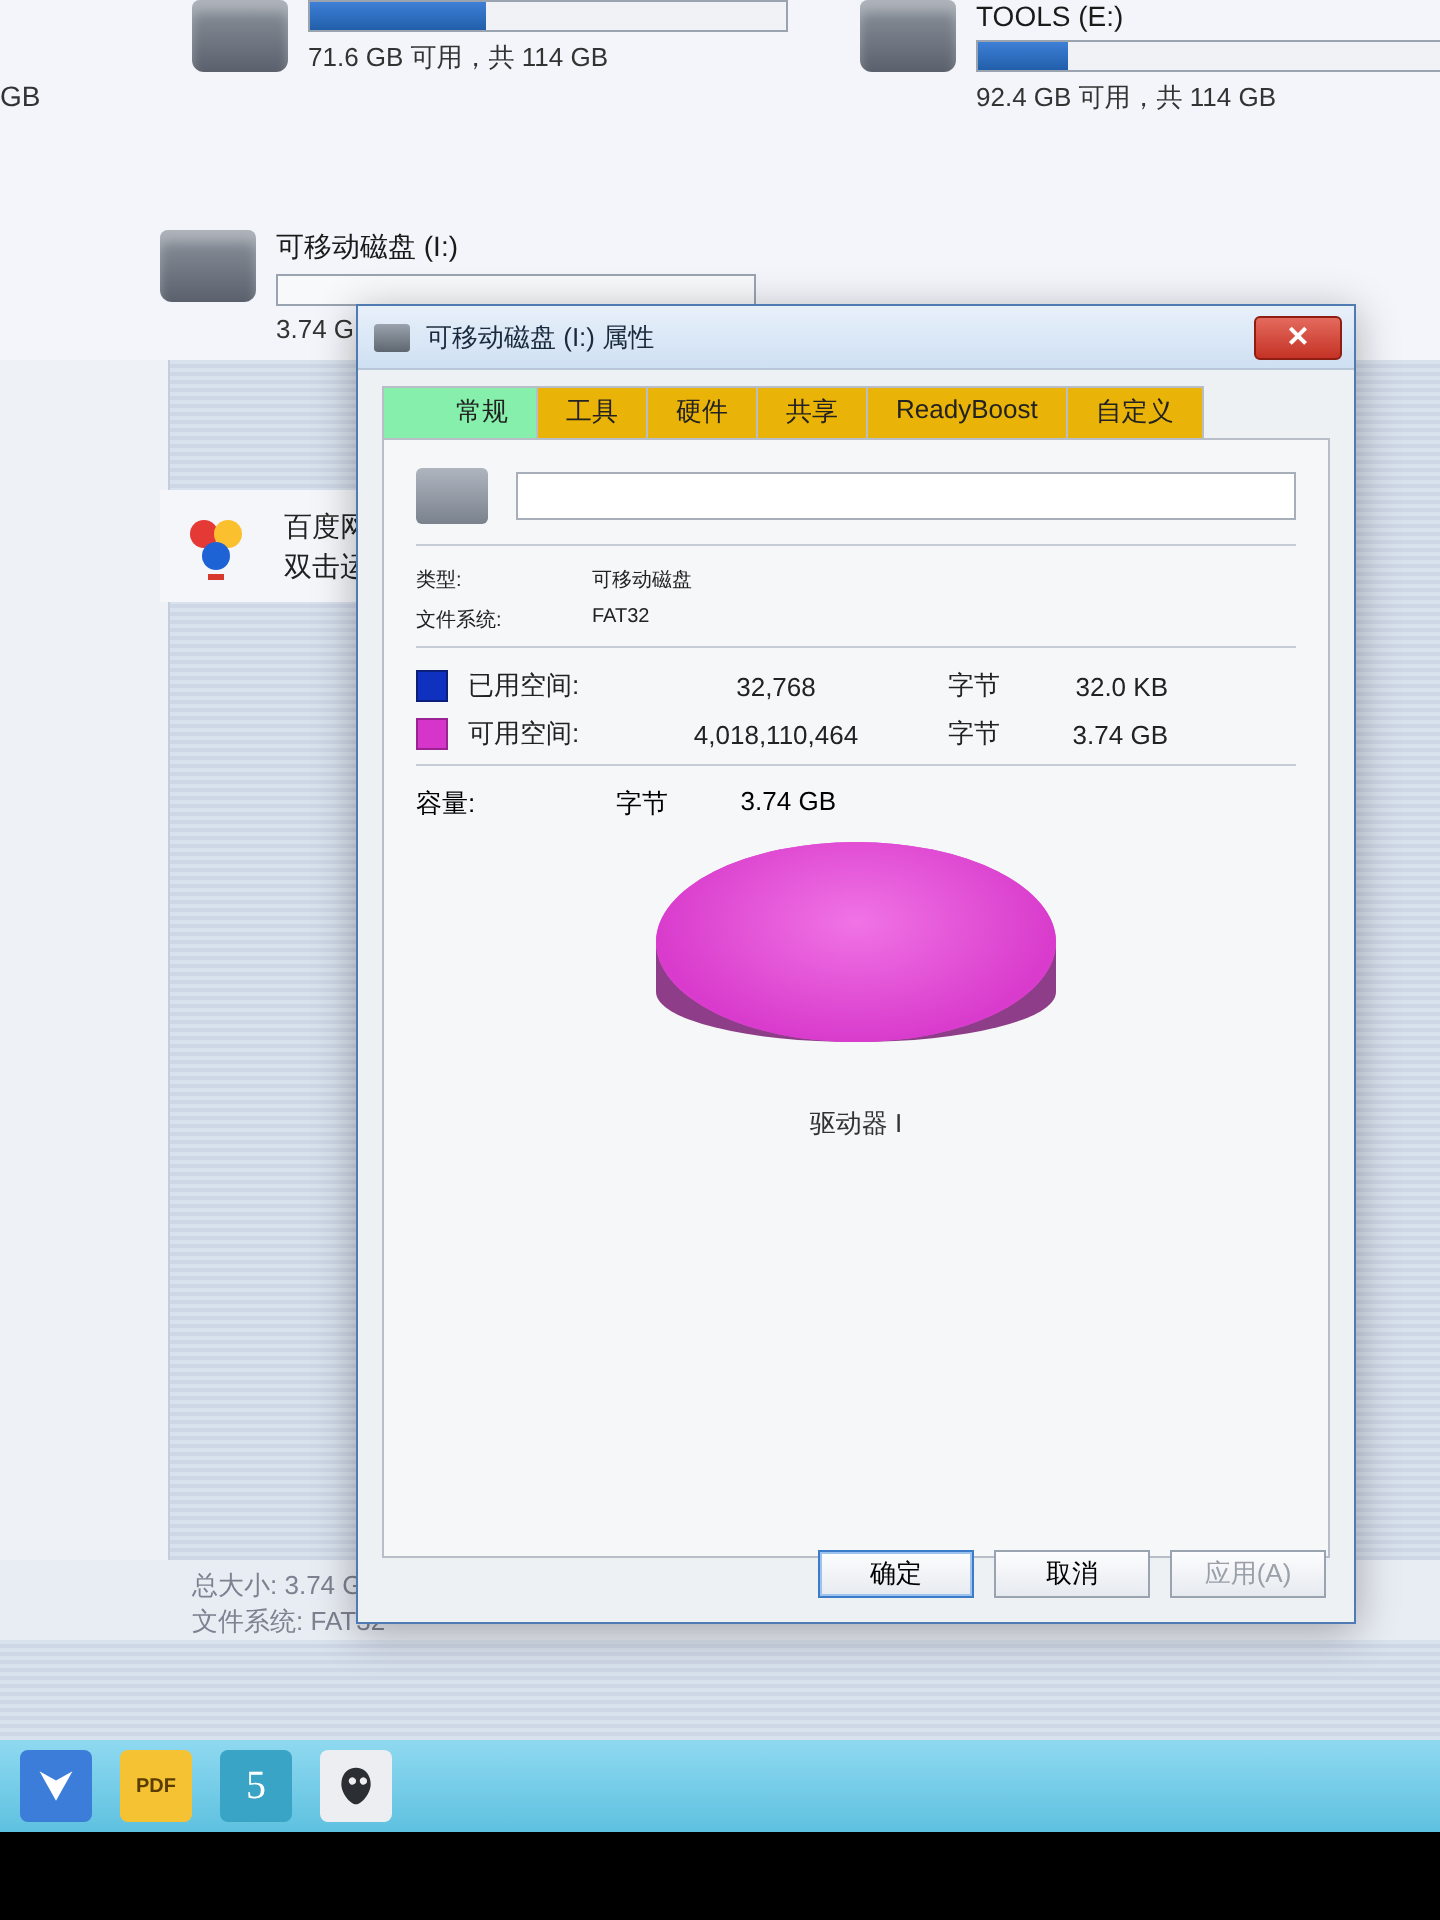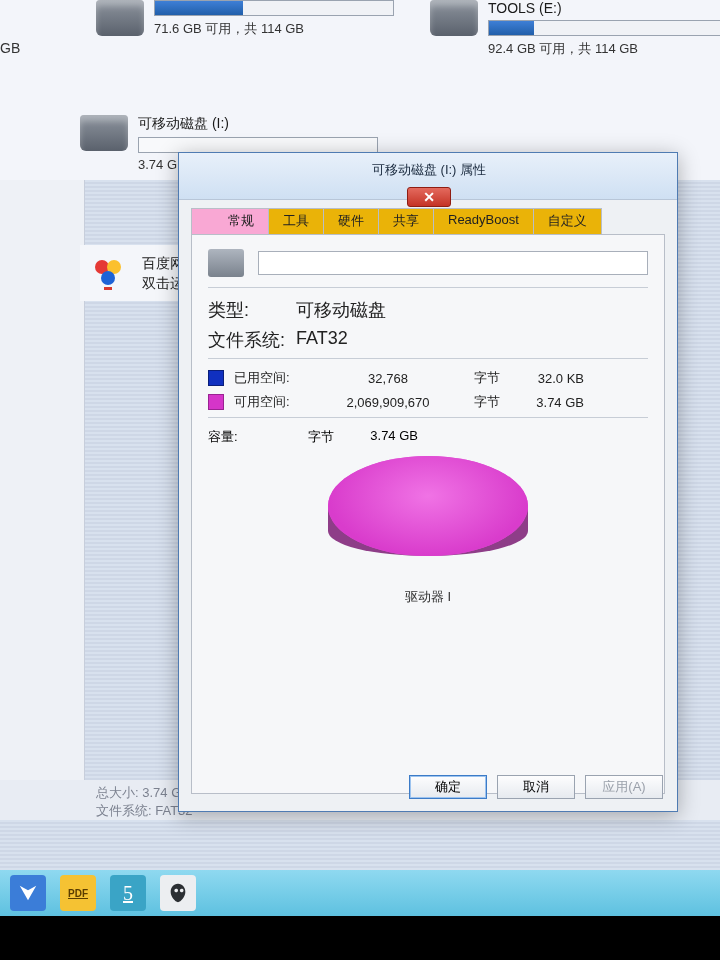--- a/index.html
+++ b/index.html
@@ -48,54 +48,53 @@
     background:#e8ecf3; color:#7c8290; font-size:13px; padding:4px 0 0 96px;
   }
   
   .dlg {
     position:absolute; left:178px; top:152px; width:500px; height:660px;
     border:1px solid #4f7bb2;
     background:#eef1f4;
     box-shadow: 0 4px 20px rgba(0,0,0,0.3);
   }
   .titlebar {
-    height:47px; background:linear-gradient(#e8f0fa,#cfe0f3);
+    height:32px; background:linear-gradient(#e8f0fa,#cfe0f3);
     display:flex; align-items:center; padding:0 6px 0 8px; gap:8px;
     border-bottom:1px solid #b8c6d8;
-    flex-direction:column;
   }
   .title-icon { width:18px; height:14px; background:linear-gradient(#9aa2ad,#5e6670); border-radius:2px;}
   .title-text { font-size:13px; color:#1a2a3e; flex:1; }
   .close-btn {
     width:44px; height:22px; background:linear-gradient(#e46a5e,#c43325);
     border:1px solid #8f1d12; border-radius:3px;
     color:#fff; text-align:center; font-weight:bold; font-size:14px; line-height:18px;
     cursor:pointer;
   }
   .tabs {
     display:flex; margin:8px 0 0 12px; height:26px;
   }
   .tab {
     padding:3px 14px 0 14px; font-size:13px; color:#222;
     border:1px solid #b8bec8; border-bottom:none; margin-right:-1px;
     background:#eab308; cursor:pointer;
   }
-  .tab.active { background:#f9a8d4; position:relative; z-index:2;padding-left:36px; }
+  .tab.active { background:#86efac; position:relative; z-index:2;padding-left:36px; }
   .tab-body {
     margin:0 12px 12px 12px; border:1px solid #b8bec8;
     background:#f6f7f9; height:560px; padding:14px 16px 10px 16px;
     position:relative;
   }
   .name-row { display:flex; align-items:center; gap:14px; margin-bottom:10px;}
   .name-icon { width:36px; height:28px; background:linear-gradient(#aeb5bf,#7a828d); border-radius:3px;}
   .name-input {
     flex:1; height:24px; border:1px solid #a8afba; background:#fff; padding:0 6px; font-size:13px;
   }
   hr.sep { border:none; border-top:1px solid #c7cdd6; margin:6px 0 10px 0;}
-  .kv { display:flex; font-size:18px; color:#222; margin:6px 0;}
+  .kv { display:flex; font-size:10px; color:#222; margin:6px 0;}
   .kv .k { width:88px; }
   .space-row { display:flex; align-items:center; font-size:13px; color:#222; margin:6px 0; }
   .swatch { width:16px; height:16px; margin-right:10px; }
   .sw-blue { background:#1030c0; border:1px solid #0a1e7a;}
   .sw-mag { background:#d535c9; border:1px solid #9a2292;}
   .space-row .lbl { width:74px; }
   .space-row .bytes { width:160px; text-align:center; margin-right:6px;}
   .space-row .unit { width:40px; }
   .space-row .pretty { width:70px; text-align:right; }
   .cap-row { display:flex; font-size:13px; margin:10px 0 6px 0;}
@@ -128,21 +127,21 @@
     background:linear-gradient(#fdfdfe,#e6eaef); cursor:pointer; padding:0 10px;
   }
   .btn.primary { border:1px solid #3c7bc7; box-shadow:0 0 0 1px #9cc3ef inset;}
   .btn.disabled { color:#9aa0aa; cursor:default;}
   
   .taskbar {
     position:absolute; left:0; top:870px; height:46px; width:720px;
     background:linear-gradient(#8fd9f0,#5ec1e0);
     display:flex; align-items:center; gap:14px; padding:0 10px;
   }
-  .tb-item { width:36px; height:36px; border-radius:4px; background:#fff2; display:flex; align-items:center; justify-content:center;text-decoration:underline;}
+  .tb-item { width:36px; height:36px; border-radius:4px; background:#fff2; display:flex; align-items:center; justify-content:center;}
   .tb-blue { background:#3b7dd8;}
   .tb-yellow{ background:#f5c233; color:#5b3d00; font-size:10px; font-weight:bold;}
   .tb-five { background:#3aa4c6; color:#fff; font-size:20px; font-family:serif;}
   .tb-alien{ background:#eceef1;}
   .bottom-black{position:absolute;left:0;top:916px;width:720px;height:44px;background:#000;}
 </style>
 </head>
 <body>
 
 <div class="desktop">
@@ -240,21 +239,21 @@
       <div class="space-row">
         <div class="swatch sw-blue"></div>
         <div class="lbl">已用空间:</div>
         <div class="bytes">32,768</div>
         <div class="unit">字节</div>
         <div class="pretty">32.0 KB</div>
       </div>
       <div class="space-row">
         <div class="swatch sw-mag"></div>
         <div class="lbl">可用空间:</div>
-        <div class="bytes">2,069,909,670</div>
+        <div class="bytes">4,018,110,464</div>
         <div class="unit">字节</div>
         <div class="pretty">3.74 GB</div>
       </div>
 
       <hr class="sep">
 
       <div class="cap-row">
         <div class="lbl">容量:</div>
         <div class="unit">字节</div>
         <div class="pretty">3.74 GB</div>

